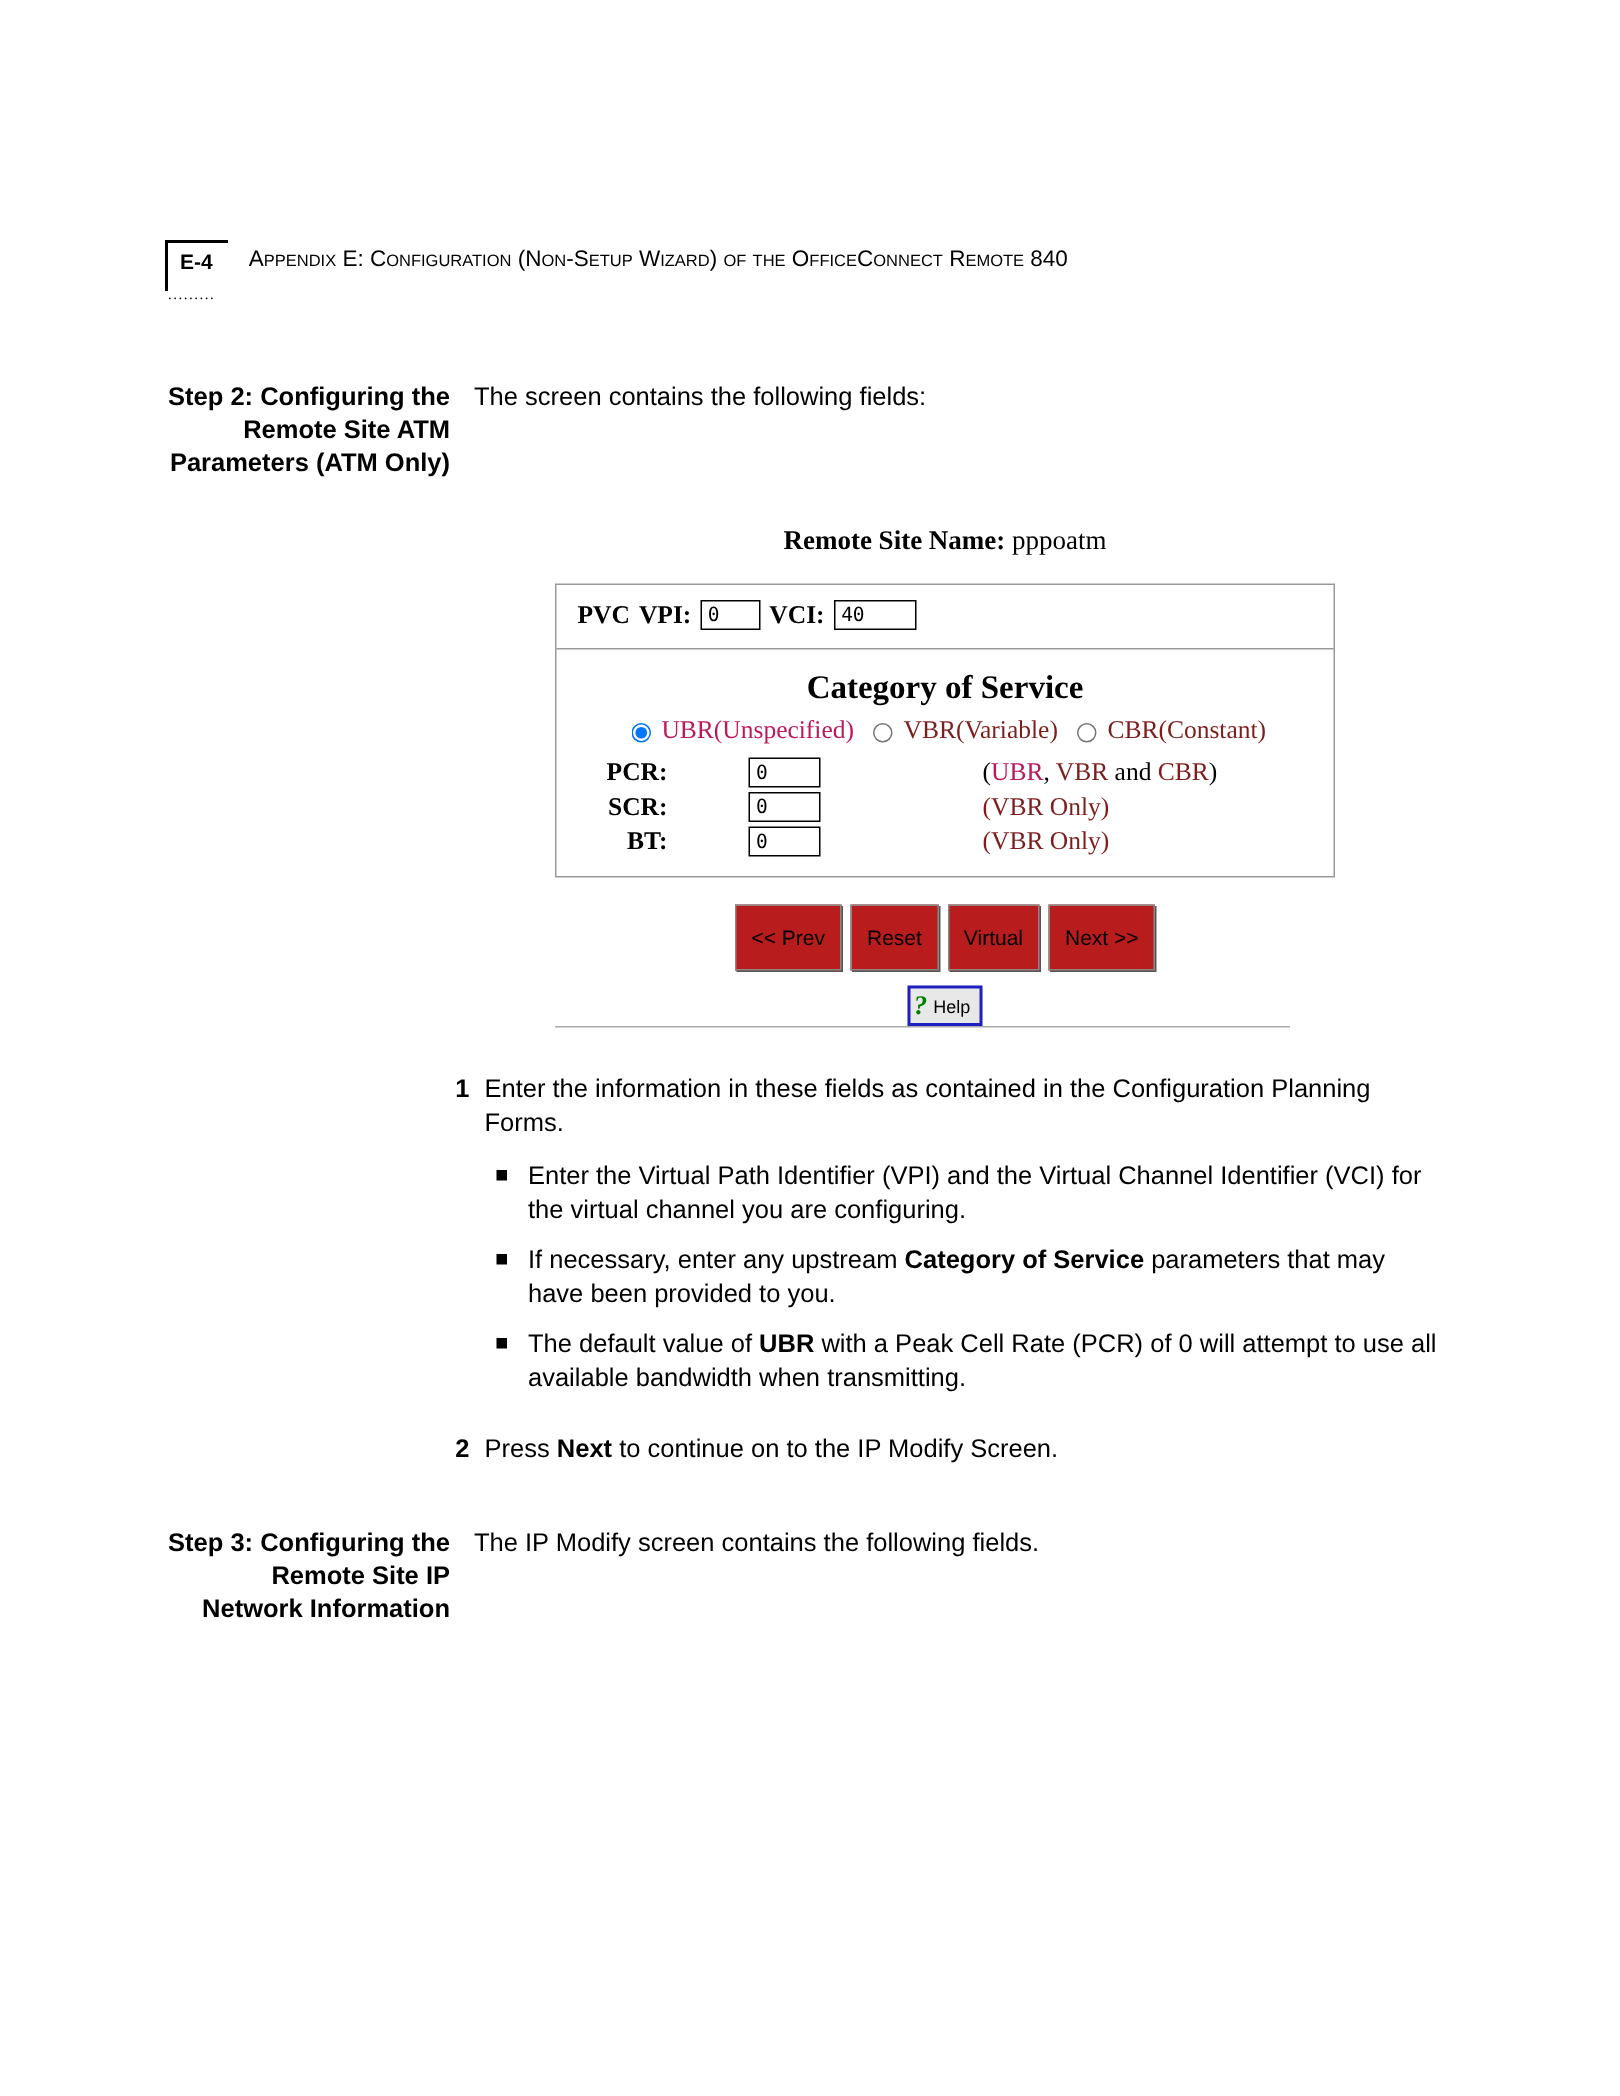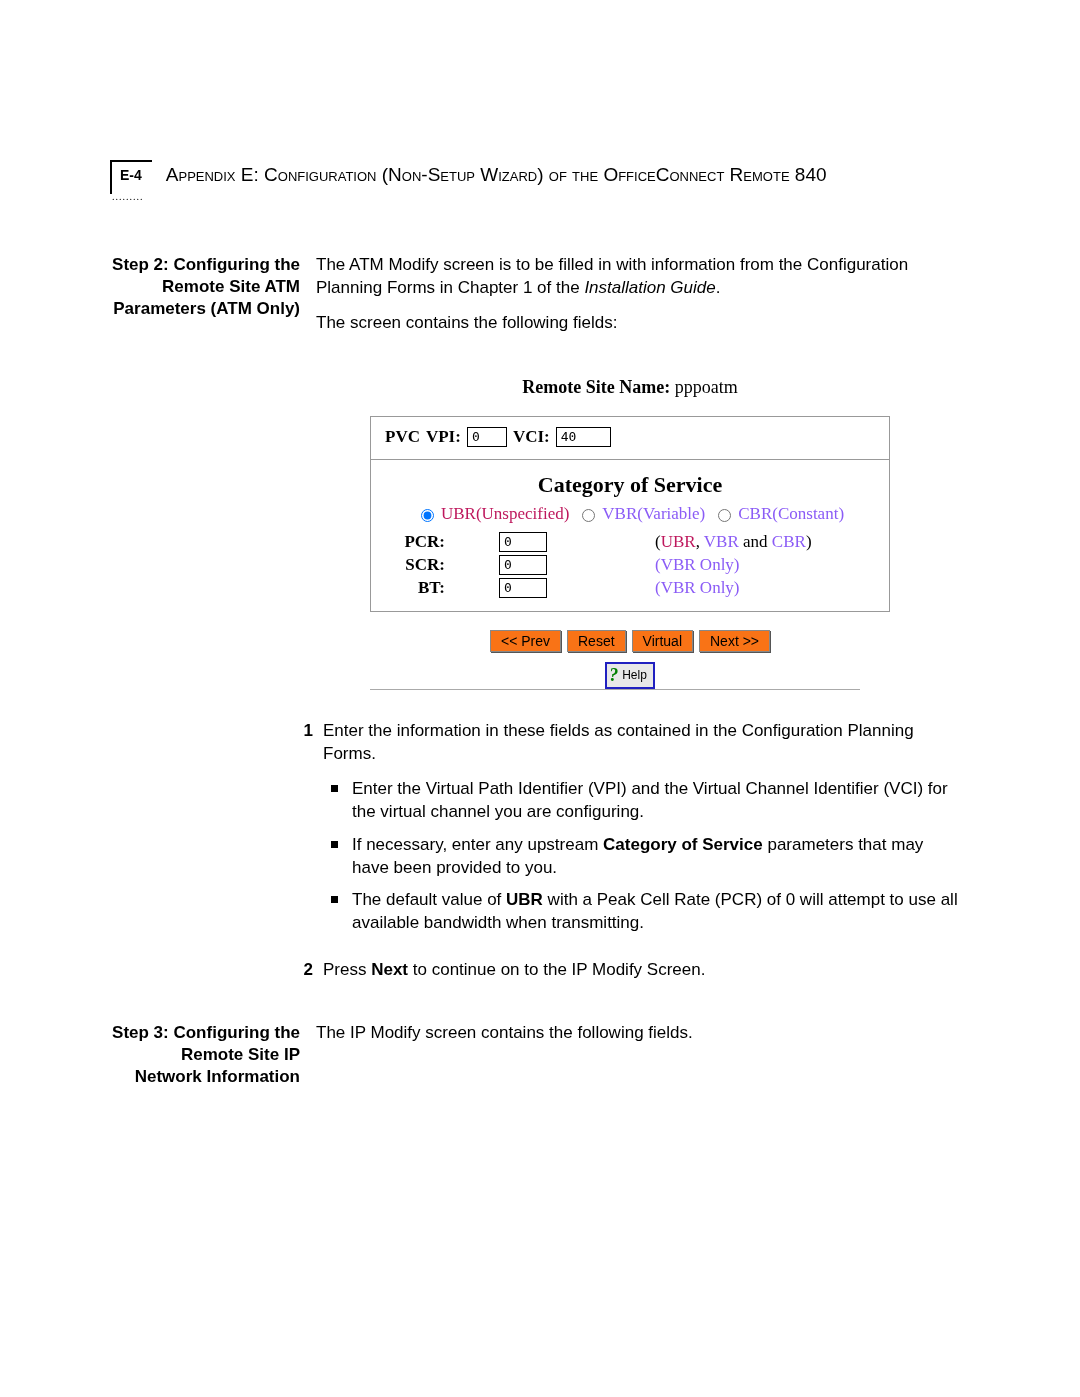--- a/index.html
+++ b/index.html
@@ -32,21 +32,21 @@
     font-size: 10px;
     letter-spacing: 1px;
   }
   .page-num {
     font-weight: bold;
     font-size: 14px;
     font-family: Arial, sans-serif;
   }
   .header-text {
     font-family: Arial, sans-serif;
-    font-size: 19px;
+    font-size: 15px;
     font-variant: small-caps;
     padding-top: 4px;
   }
   .content-row {
     display: flex;
     align-items: flex-start;
     margin-bottom: 30px;
     margin-top: 43px;
   }
   .side-heading {
@@ -134,31 +134,31 @@
   .param-table .lbl {
     width: 60px;
     text-align: right;
     font-weight: bold;
     margin-right: 6px;
   }
   .param-table .note {
     margin-left: 60px;
   }
   .red { color: #be185d; text-align: right; }
-  .blue { color: #8b5cf6; }
+  .blue { color: #7f1d1d; }
   .buttons-row {
     text-align: center;
     margin: 18px 0 10px 0;
   }
   .btn {
     font-family: Arial, sans-serif;
     font-size: 14px;
-    background: #f97316;
+    background: #b91c1c;
     border: 1px solid #888;
-    padding: 2px 10px;
+    padding: 13px 10px;
     margin: 0 1px;
     box-shadow: 1px 1px 0 #555;
   }
   .help-btn {
     margin-top: 8px;
     text-align: center;
   }
   .help-box {
     display: inline-flex;
     align-items: center;
@@ -229,23 +229,20 @@
     <div class="page-number-box">
       <span class="page-num">E-4</span>
       <span class="dots">.........</span>
     </div>
     <div class="header-text">Appendix E: Configuration (Non-Setup Wizard) of the OfficeConnect Remote 840</div>
   </div>
 
   <div class="content-row">
     <div class="side-heading">Step 2: Configuring the Remote Site ATM Parameters (ATM Only)</div>
     <div class="body-col">
-      <p>
-        <span>The ATM Modify screen is to be filled in with information from the Configuration Planning Forms in Chapter 1 of the </span><em>Installation Guide</em><span>.</span>
-      </p>
       <p>The screen contains the following fields:</p>
     </div>
   </div>
 
   <div class="figure-area">
     <div class="remote-name">
       <b>Remote Site Name:</b>
       <span>pppoatm</span>
     </div>
 

